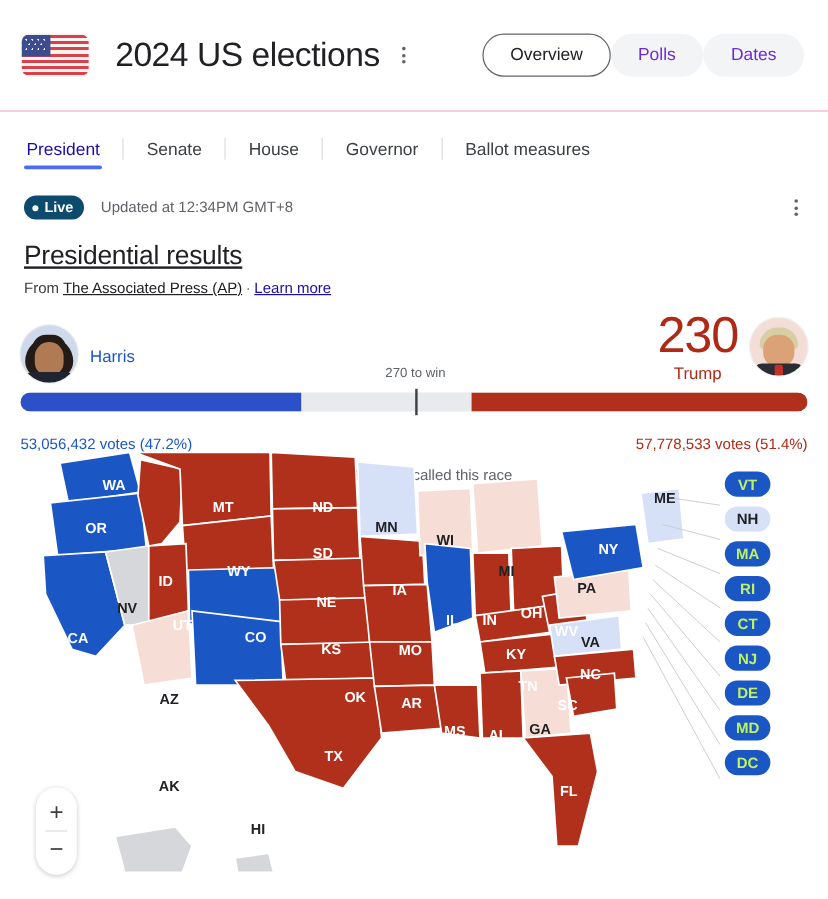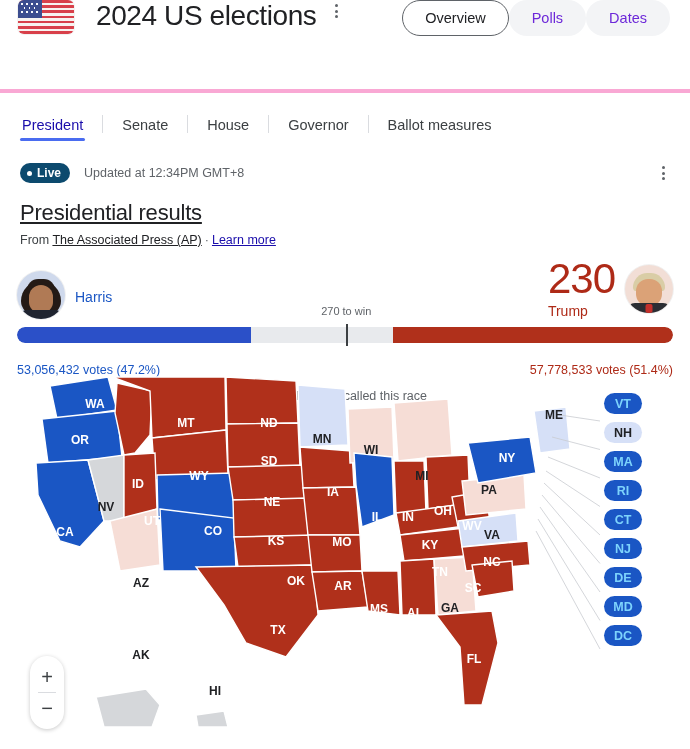--- a/index.html
+++ b/index.html
@@ -9,23 +9,23 @@
     background: #ffffff;
     font-family: "Liberation Sans", sans-serif;
     color: #202124;
     overflow: hidden;
   }
 
   
   .header {
     height: 93px;
     display: flex;
-    align-items: flex-start;
+    align-items: center;
     padding: 0 20px 0 18px;
-    border-bottom: 4px solid #f9a8d4;
+    border-bottom: 1px solid #f9a8d4;
     position: relative;
   }
   .flag-logo {
     width: 56px; height: 34px;
     border-radius: 6px;
     overflow: hidden;
     flex: none;
     position: relative;
     box-shadow: 0 0 0 1px rgba(0,0,0,.05);
   }
@@ -143,21 +143,21 @@
   .t-hair { bottom: 22px; width: 32px; height: 18px; background:#d9cda6; border-radius: 16px 16px 4px 4px; }
   .t-skin { bottom: 7px; width: 26px; height: 27px; background:#dba277; border-radius: 12px 12px 12px 12px; }
   .t-shoulder{ bottom:0; width:44px; height:10px; background:#2a2d33; border-radius:8px 8px 0 0;}
   .t-tie { bottom:0; width:7px; height:9px; background:#c4302b; border-radius:2px;}
 
   .evnum { line-height: 1; font-size: 42px; font-weight: 400; letter-spacing: -1px; }
   .evname { font-size: 14px; margin-top: 3px; }
   .blue { color: #1a56c4; }
   .red  { color: #ae2a17; }
   .cand.l .txt { text-align: left; }
-  .cand.r .txt { text-align: left; }
+  .cand.r .txt { text-align: center; }
 
   
   .bar-wrap { position: relative; margin-top: 8px; height: 28px; }
   .bar {
     position: absolute; left:0; right:0; top:0; height: 16px;
     background: #e8eaed; border-radius: 8px; overflow: hidden;
   }
   .bar .seg-l { position:absolute; left:0; top:0; bottom:0; background:#2b50c8; border-radius: 8px 0 0 8px;}
   .bar .seg-r { position:absolute; right:0; top:0; bottom:0; background:#b0301b; border-radius: 0 8px 8px 0;}
   .marker { position:absolute; top:-3px; width:2px; height:22px; background:#3c4043; }
@@ -177,21 +177,21 @@
   .lab-w { fill:#ffffff; }
   .lab-d { fill:#202124; }
 
   
   .callouts { position:absolute; right: 48px; top: 18px; display:flex; flex-direction: column; gap: 8px; }
   .cpill {
     width: 38px; height: 21px; border-radius: 11px;
     display:flex; align-items:center; justify-content:center;
     font-size: 12.5px; font-weight: 700; cursor: pointer;
   }
-  .cpill.dem  { background:#1a56c4; color:#7dd3fc; }
+  .cpill.dem  { background:#1a56c4; color:#bef264; }
   .cpill.demL { background:#d6e0f7; color:#202124; }
 
   
   .zoomctl {
     position:absolute; left: 30px; bottom: 8px;
     width: 34px; border-radius: 17px; background:#fff;
     box-shadow: 0 1px 4px rgba(0,0,0,.22);
     display:flex; flex-direction:column; align-items:center;
     padding: 6px 0;
   }

